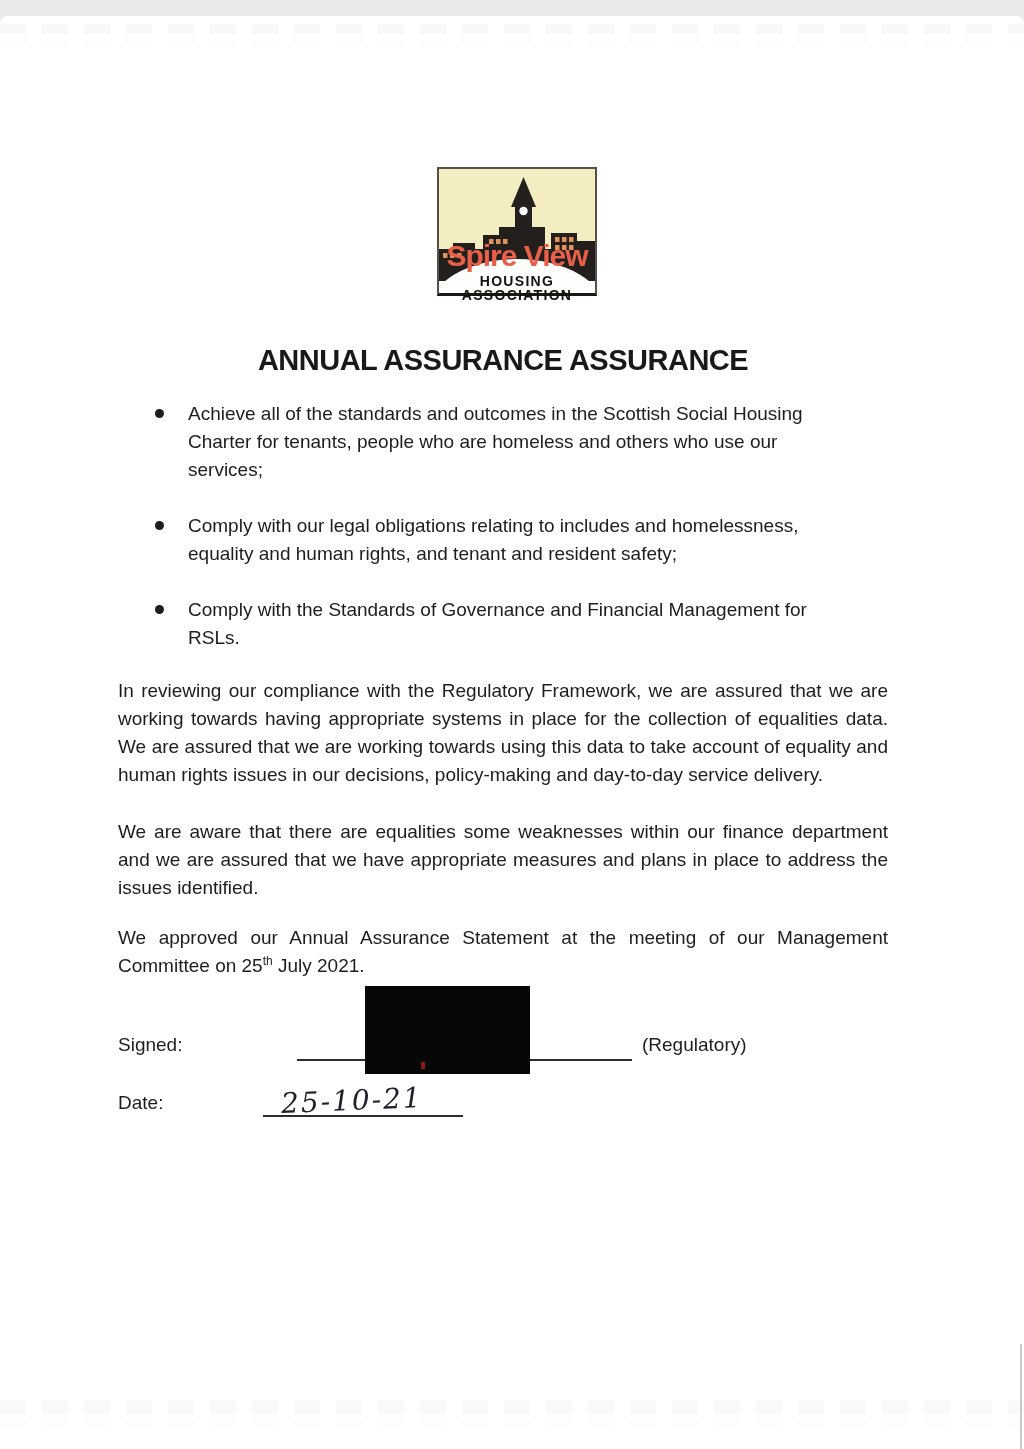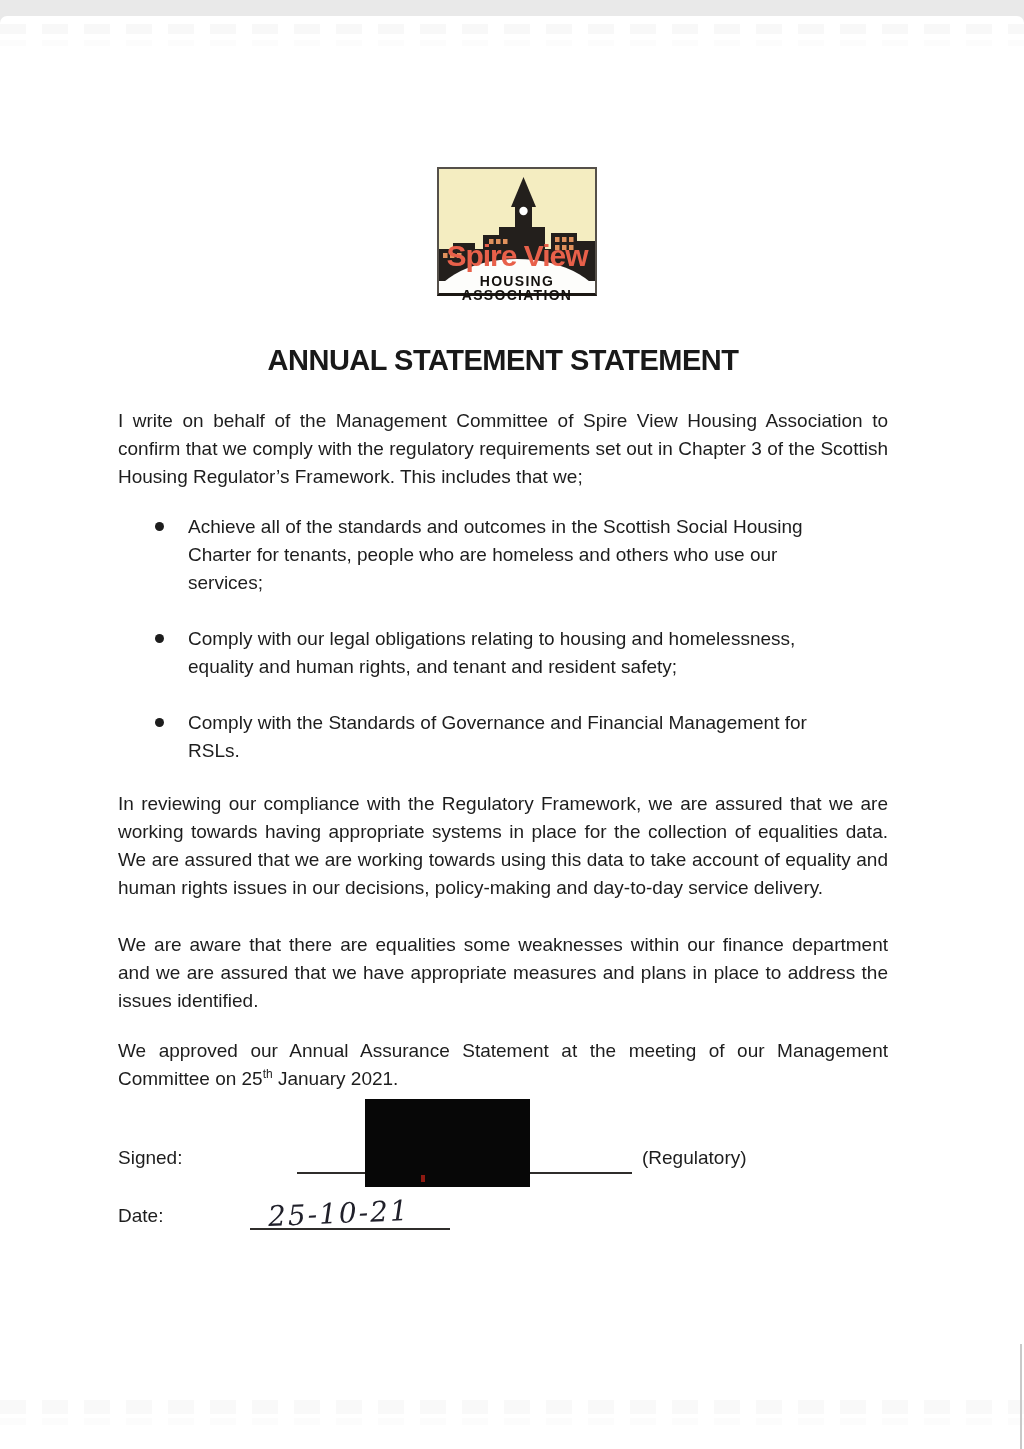--- a/index.html
+++ b/index.html
@@ -90,21 +90,21 @@
   .redaction-box{
     position:absolute;left:68px;bottom:-15px;
     width:165px;height:88px;
     background:#070707;
   }
   .redaction-artifact{
     position:absolute;left:56px;bottom:5px;
     width:4px;height:7px;background:#8d1a12;
   }
   .sig-role{margin-left:10px;font-size:19px;line-height:28px;}
-  .date-row{display:flex;align-items:flex-end;margin-top:26px;}
+  .date-row{display:flex;align-items:flex-end;margin-top:26px;gap:13px;}
   .date-label{width:132px;font-size:19px;line-height:28px;}
   .date-line{
     position:relative;
     width:200px;height:28px;
     border-bottom:2px solid #2f2d2b;
   }
   .date-value{
     position:absolute;left:18px;bottom:-1px;
     font-family:"DejaVu Serif",serif;
     font-style:italic;
@@ -171,45 +171,44 @@
           <rect x="123" y="76" width="4.5" height="5"></rect>
           <rect x="130" y="76" width="4.5" height="5"></rect>
         </g>
         <ellipse cx="78" cy="142" rx="88" ry="52" fill="#fdfdfb"></ellipse>
         <rect x="0" y="112" width="156" height="12" fill="#fdfdfb"></rect>
       </svg>
       <div class="logo-name">Spire View</div>
       <div class="logo-sub">HOUSING ASSOCIATION</div>
     </div>
 
-    <h1 class="title">ANNUAL STATEMENT STATEMENT</h1>
-
-    <p class="para m-intro">I write on behalf of the Management Committee of Spire View Housing Association to confirm that we comply with the regulatory requirements set out in Chapter 3 of the Scottish Housing Regulator’s Framework. This includes that we;</p>
+    <h1 class="title">ANNUAL ASSURANCE ASSURANCE</h1>
+
 
     <ul class="commitments">
       <li>
         <span class="bullet-dot"></span>
         <span>Achieve all of the standards and outcomes in the Scottish Social Housing Charter for tenants, people who are homeless and others who use our services;</span>
       </li>
       <li>
         <span class="bullet-dot"></span>
-        <span>Comply with our legal obligations relating to housing and homelessness, equality and human rights, and tenant and resident safety;</span>
+        <span>Comply with our legal obligations relating to includes and homelessness, equality and human rights, and tenant and resident safety;</span>
       </li>
       <li>
         <span class="bullet-dot"></span>
         <span>Comply with the Standards of Governance and Financial Management for RSLs.</span>
       </li>
     </ul>
 
 
     <p class="para m-reviewing">In reviewing our compliance with the Regulatory Framework, we are assured that we are working towards having appropriate systems in place for the collection of equalities data. We are assured that we are working towards using this data to take account of equality and human rights issues in our decisions, policy-making and day-to-day service delivery.</p>
 
     <p class="para m-aware">We are aware that there are equalities some weaknesses within our finance department and we are assured that we have appropriate measures and plans in place to address the issues identified.</p>
 
-    <p class="para m-approved"><span>We approved our Annual Assurance Statement at the meeting of our Management Committee on 25</span><sup class="ord">th</sup><span> January 2021.</span></p>
+    <p class="para m-approved"><span>We approved our Annual Assurance Statement at the meeting of our Management Committee on 25</span><sup class="ord">th</sup><span> July 2021.</span></p>
 
     <div class="sig-row">
       <span class="sig-label">Signed:</span>
       <span class="sig-line">
         <span class="redaction-box">
           <span class="redaction-artifact"></span>
         </span>
       </span>
       <span class="sig-role">(Regulatory)</span>
     </div>

